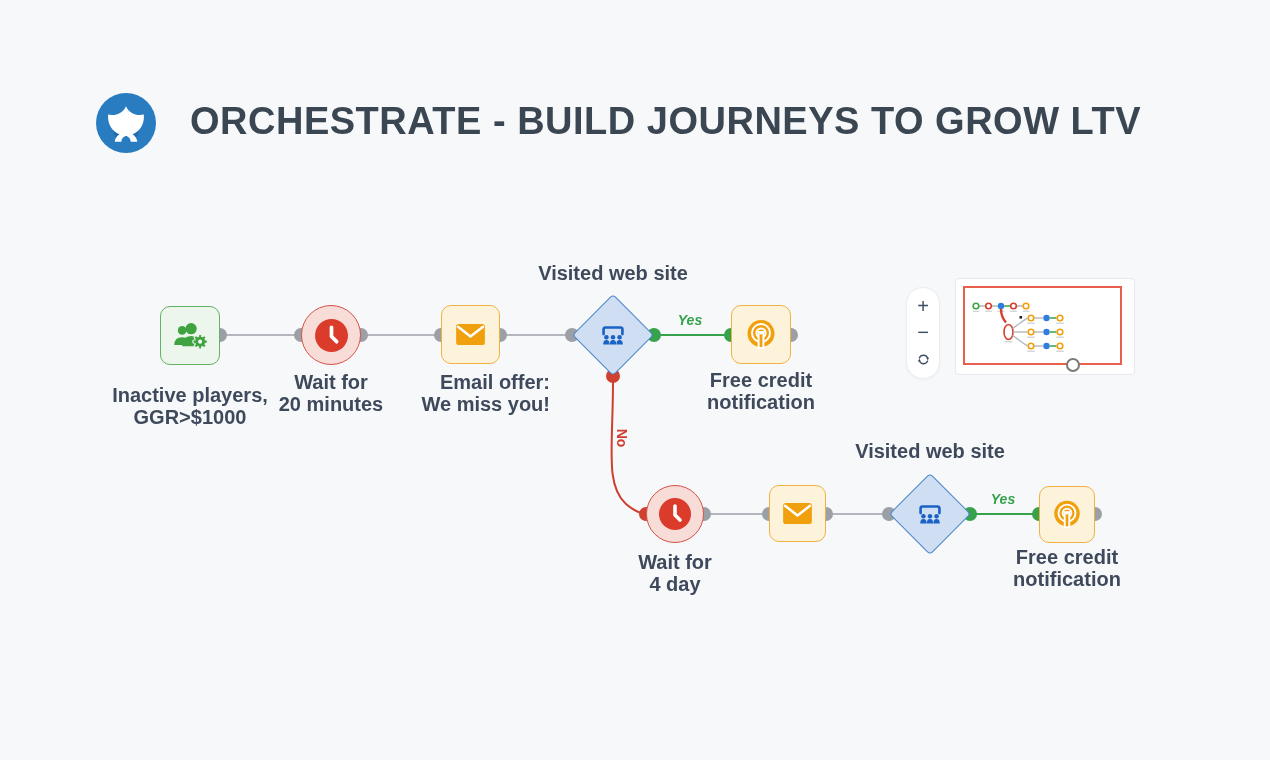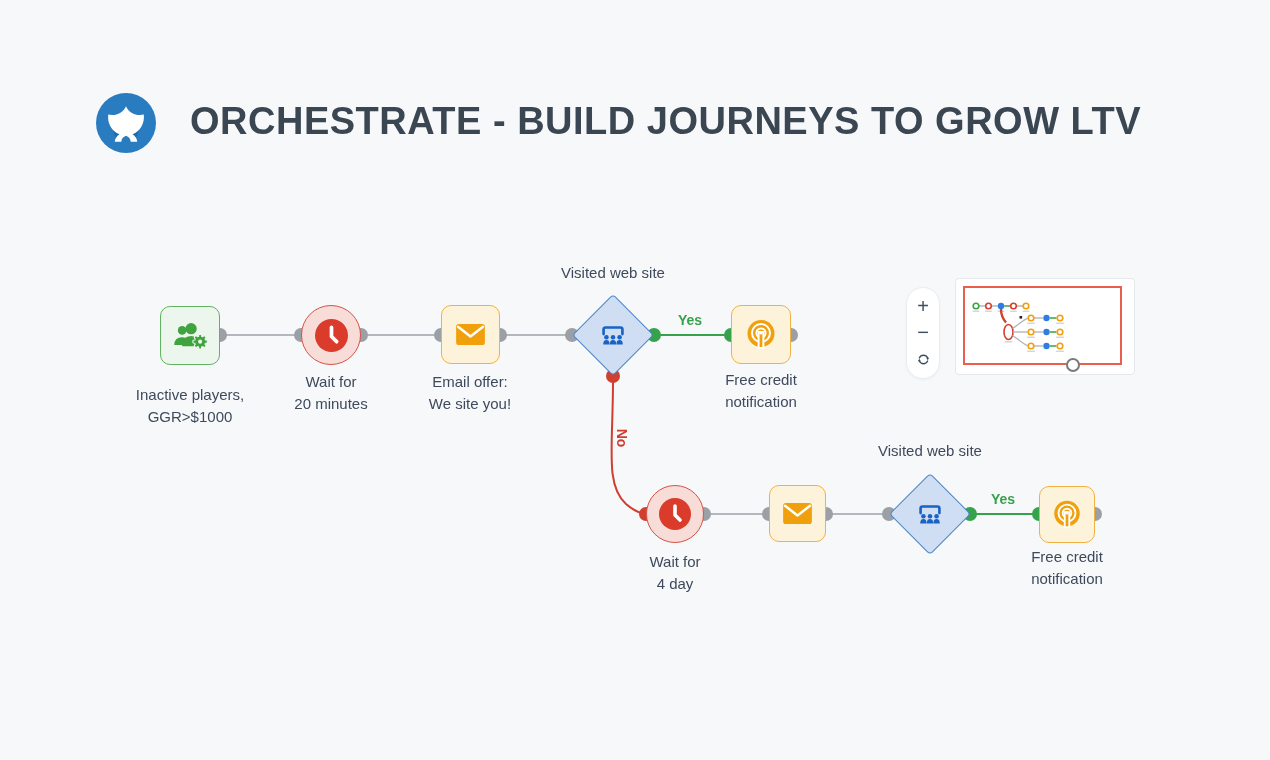--- a/index.html
+++ b/index.html
@@ -16,24 +16,24 @@
   #wires { position:absolute; left:0; top:0; }
 
   
   .node { position:absolute; display:flex; align-items:center; justify-content:center; }
   .n-segment { background:#ecf6ec; border:1.5px solid #63b163; border-radius:10px; }
   .n-email   { background:#fcf3da; border:1.5px solid #f2b143; border-radius:10px; }
   .n-wait    { background:#f8dcd8; border:1.5px solid #d65246; border-radius:50%; }
   .n-diamond { background:#cfdef3; border:1.5px solid #4a86c8; border-radius:4px; transform:rotate(45deg); }
   .n-diamond .dicon { transform:rotate(-45deg); display:flex; }
 
-  .nlabel { position:absolute; text-align:center; font-size:15px; font-weight:400;
+  .nlabel { position:absolute; text-align:center; font-size:20px; font-weight:700;
             color:#3e4a5c; line-height:22px; }
   .edge-label { position:absolute; font-size:14px; font-weight:700; text-align:center; }
-  .yes { color:#36a24b; }
+  .yes { color:#36a24b;font-style:italic; }
   .no  { color:#cf3e2e; transform:rotate(90deg); }
 
   
   .controls { position:absolute; left:906px; top:287px; width:34px; height:92px;
               background:#ffffff; border:1px solid #ebedf0; border-radius:17px;
               box-shadow:0 1px 3px rgba(40,50,60,.05);
               display:flex; flex-direction:column; align-items:center; justify-content:space-between;
               padding:9px 0; }
   .ctrl-btn { border:none; background:none; color:#3c4e63; font-size:20px; line-height:18px;
               font-weight:400; cursor:pointer; font-family:inherit; }
@@ -200,23 +200,23 @@
   </div>
 
   <div class="nlabel" style="left:110px;top:352px;width:160px;margin-top:32px;">
     <div>Inactive players,</div>
     <div>GGR&gt;$1000</div>
   </div>
   <div class="nlabel" style="left:251px;top:371px;width:160px;">
     <div>Wait for</div>
     <div>20 minutes</div>
   </div>
-  <div class="nlabel" style="left:390px;top:371px;width:160px;">
+  <div class="nlabel" style="left:390px;top:371px;width:160px;text-align:right;">
     <div>Email offer:</div>
-    <div>We site you!</div>
+    <div>We miss you!</div>
   </div>
   <div class="nlabel" style="left:533px;top:262px;width:160px;">
     <div>Visited web site</div>
   </div>
   <div class="nlabel" style="left:681px;top:369px;width:160px;">
     <div>Free credit</div>
     <div>notification</div>
   </div>
   <div class="nlabel" style="left:595px;top:551px;width:160px;">
     <div>Wait for</div>

